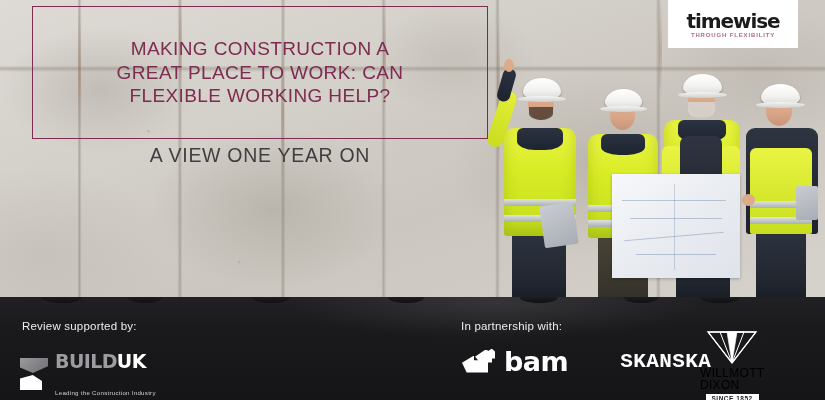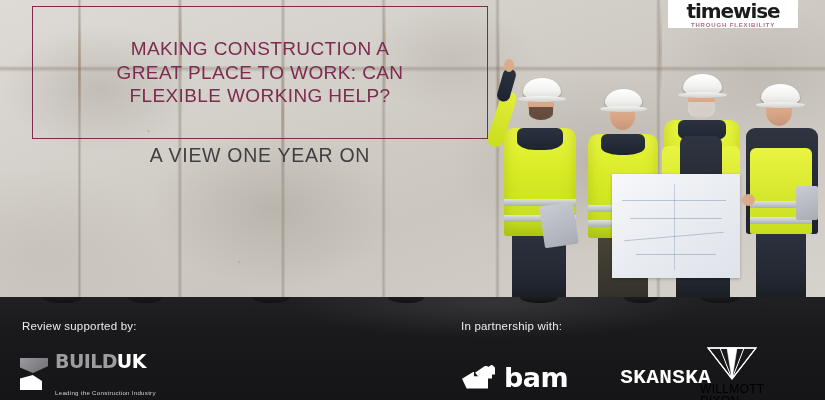--- a/index.html
+++ b/index.html
@@ -100,21 +100,21 @@
     padding:0 8px;
   }
   .subtitle {
     position:absolute; left:32px; top:144px; width:456px;
     text-align:center; color:#3f3f42;
     font-size:19.5px; letter-spacing:.7px; font-weight:400;
   }
 
   
   .tw-box {
-    position:absolute; left:668px; top:0; width:130px; height:28px;
+    position:absolute; left:668px; top:0; width:130px; height:48px;
     background:#ffffff; display:flex; flex-direction:column;
     align-items:center; justify-content:center; gap:1px;
   }
   .tw-word {
     font-size:20px; font-weight:700; color:#1b1b1b;
     letter-spacing:-1.1px; line-height:1;
     font-family:"DejaVu Sans", sans-serif;
   }
   .tw-tag {
     font-size:6px; font-weight:700; color:#b06a86;
@@ -300,21 +300,21 @@
           <span class="g">BUILD</span><span class="w">UK</span>
         </div>
         <div class="bu-sub">Leading the Construction Industry</div>
       </div>
     </div>
 
   </div>
 
   <div class="foot-label" style="left:461px; top:320px;">In partnership with:</div>
 
-  <div class="logos" style="left:462px; top:348px; gap:52px;margin-top:16px;">
+  <div class="logos" style="left:462px; top:348px; gap:52px;">
     <div class="bam">
       <div class="bam-mark">
         <i class="bam-a"></i>
           <i class="bam-b"></i>
           <i class="bam-c"></i>
       </div>
       <div class="bam-word">bam</div>
     </div>
 
     <div class="skanska">SKANSKA</div>

